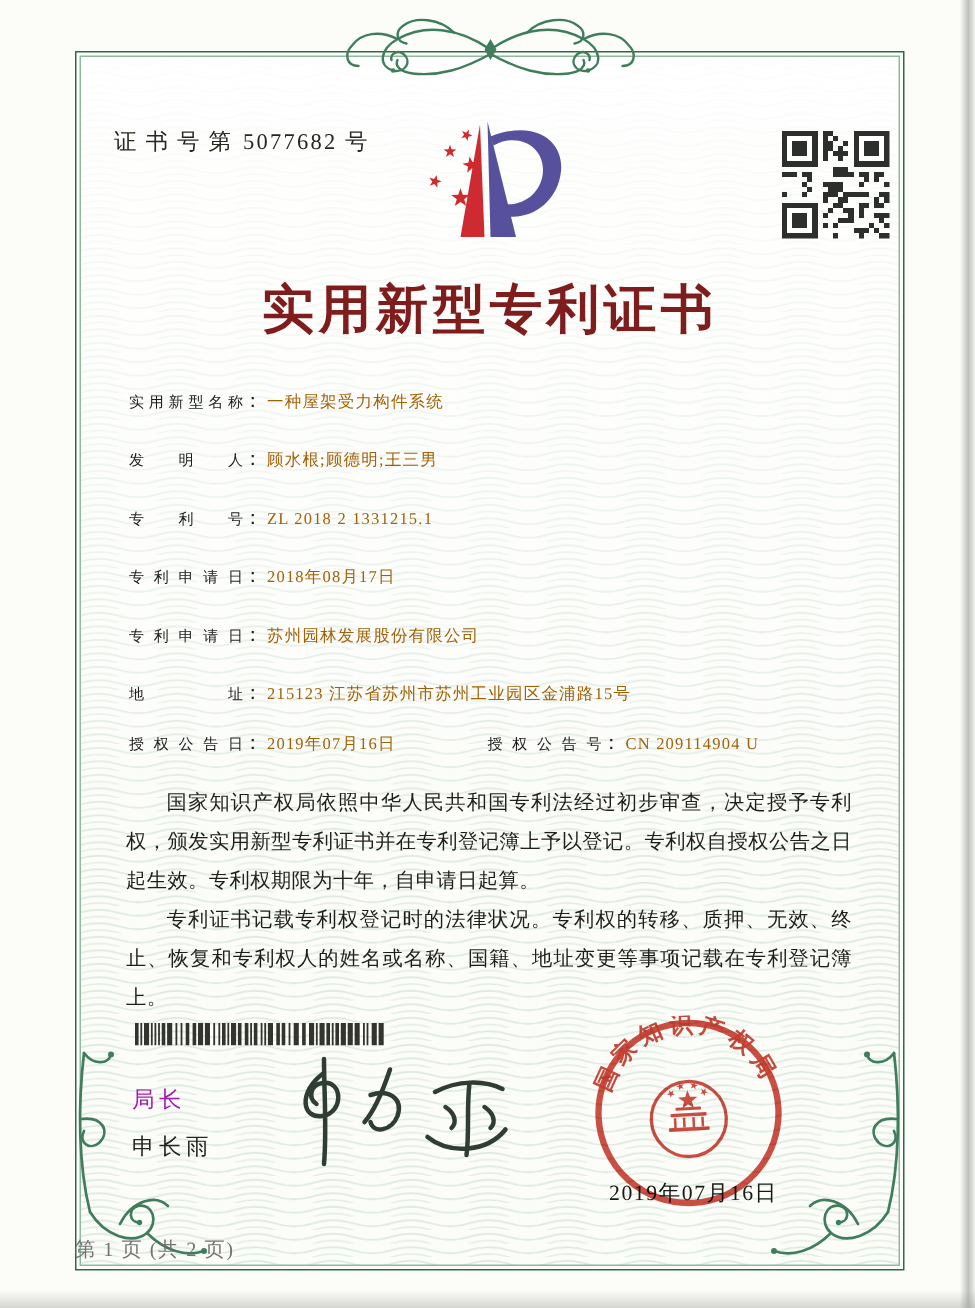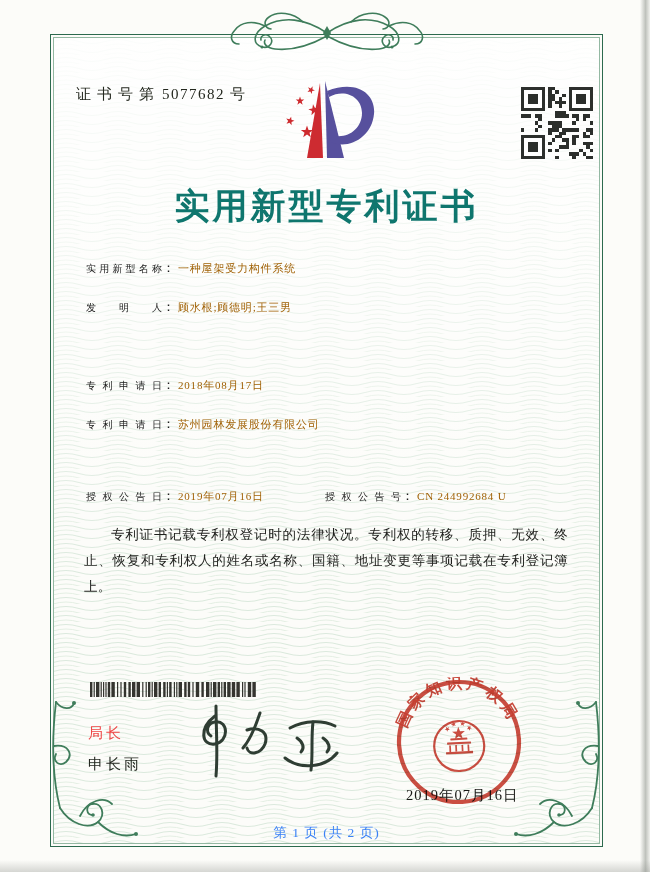--- a/index.html
+++ b/index.html
@@ -27,48 +27,48 @@
 
   .cert-no{position:absolute;left:76px;top:85px;font-size:15px;color:#24281f;white-space:nowrap;}
   .cert-no .sp{letter-spacing:6px;}
   .cert-no .num{letter-spacing:1.5px;margin-left:2px;}
   .cert-no .suf{margin-left:5px;}
 
   .logo{position:absolute;left:278px;top:80px;width:100px;height:90px;}
   .qr{position:absolute;left:521px;top:87px;width:72px;height:72px;}
 
   .title{position:absolute;left:50px;top:183px;width:553px;text-align:center;
-    font-size:35px;font-weight:700;letter-spacing:3px;color:#0f766e;}
+    font-size:35px;font-weight:700;letter-spacing:3px;color:#7f1d1d;}
 
   #fields{position:absolute;left:86px;top:256px;width:500px;height:240px;}
   .field-row{position:absolute;left:0;white-space:nowrap;height:22px;line-height:22px;}
   .f-label{display:inline-block;width:76px;font-size:10px;color:#1c1c1c;
     text-align:justify;text-align-last:justify;}
   .f-colon{font-size:13px;margin-right:3px;color:#1c1c1c;}
   .f-value{font-size:11px;letter-spacing:.8px;color:#a16207;}
 
   .grant-row{position:absolute;left:86px;top:484px;width:500px;height:22px;line-height:22px;white-space:nowrap;}
   .pair2{position:absolute;left:239px;top:0;}
 
   #paras{position:absolute;left:84px;top:522px;width:484px;}
   #paras p{margin:0;font-size:13.5px;line-height:26px;letter-spacing:.3px;
     text-align:justify;text-indent:2em;color:#1e1f1c;}
 
   .barcode{position:absolute;left:90px;top:682px;width:166px;height:15px;}
 
-  .officer-title{position:absolute;left:88px;top:724px;font-size:15px;letter-spacing:3px;color:#ef4444;}
+  .officer-title{position:absolute;left:88px;top:724px;font-size:15px;letter-spacing:3px;color:#a21caf;}
   .officer-name{position:absolute;left:88px;top:755px;font-size:15px;letter-spacing:3px;color:#22261f;}
   .signature{position:absolute;left:185px;top:698px;width:165px;height:85px;}
 
   .seal{position:absolute;left:394px;top:677px;width:130px;height:130px;
     transform:rotate(-3deg);mix-blend-mode:multiply;opacity:.95;z-index:6;}
   .seal-date{position:absolute;left:406px;top:786px;font-size:14.5px;letter-spacing:1px;color:#181815;z-index:5;}
 
-  .footer{position:absolute;left:50px;top:824px;width:553px;text-align:center;
-    font-size:13.5px;letter-spacing:1px;color:#3b82f6;}
+  .footer{position:absolute;left:50px;top:824px;width:553px;
+    font-size:13.5px;letter-spacing:1px;color:#737373;}
 </style>
 </head>
 <body>
 
 <div class="scan">
 
   <svg class="waves" width="547" height="807">
     <defs>
       <pattern id="wv" width="52" height="9" patternUnits="userSpaceOnUse">
         <path d="M0,4.5 Q13,.5 26,4.5 T52,4.5" fill="none" stroke="#d5e6d8" stroke-width="1.1"></path>
@@ -243,32 +243,35 @@
       <rect x="15" y="20" width="1" height="1" fill="#2c2f2c"></rect>
       <rect x="19" y="20" width="1" height="1" fill="#2c2f2c"></rect>
       <rect x="20" y="20" width="1" height="1" fill="#2c2f2c"></rect>
     </svg>
 
   <div class="title">实用新型专利证书</div>
 
   <div id="fields">
       <div class="field-row" style="top: 0px;"><span class="f-label">实用新型名称</span><span class="f-colon">：</span><span class="f-value">一种屋架受力构件系统</span></div>
       <div class="field-row" style="top: 39px;"><span class="f-label">发明人</span><span class="f-colon">：</span><span class="f-value">顾水根;顾德明;王三男</span></div>
+      <div class="field-row" style="top: 78px;"><span class="f-label">专利号</span><span class="f-colon">：</span><span class="f-value">ZL 2018 2 1331215.1</span></div>
       <div class="field-row" style="top: 117px;"><span class="f-label">专利申请日</span><span class="f-colon">：</span><span class="f-value">2018年08月17日</span></div>
       <div class="field-row" style="top: 156px;"><span class="f-label">专利申请日</span><span class="f-colon">：</span><span class="f-value">苏州园林发展股份有限公司</span></div>
+      <div class="field-row" style="top: 195px;"><span class="f-label">地址</span><span class="f-colon">：</span><span class="f-value">215123 江苏省苏州市苏州工业园区金浦路15号</span></div>
     </div>
 
   <div class="grant-row">
     <span class="f-label">授权公告日</span><span class="f-colon">：</span><span class="f-value">2019年07月16日</span>
     <span class="pair2">
-      <span class="f-label">授权公告号</span><span class="f-colon">：</span><span class="f-value">CN 244992684 U</span>
+      <span class="f-label">授权公告号</span><span class="f-colon">：</span><span class="f-value">CN 209114904 U</span>
     </span>
   </div>
 
   <div id="paras">
+      <p>国家知识产权局依照中华人民共和国专利法经过初步审查，决定授予专利权，颁发实用新型专利证书并在专利登记簿上予以登记。专利权自授权公告之日起生效。专利权期限为十年，自申请日起算。</p>
       <p>专利证书记载专利权登记时的法律状况。专利权的转移、质押、无效、终止、恢复和专利权人的姓名或名称、国籍、地址变更等事项记载在专利登记簿上。</p>
     </div>
 
   <svg class="barcode" id="barcode" viewBox="0 0 166 15" preserveAspectRatio="none">
       <rect x="0" y="0" width="2.4" height="15" fill="#34342f"></rect>
       <rect x="3.5999999999999996" y="0" width="1.2" height="15" fill="#34342f"></rect>
       <rect x="6" y="0" width="3.4" height="15" fill="#34342f"></rect>
       <rect x="10.6" y="0" width="1.2" height="15" fill="#34342f"></rect>
       <rect x="13" y="0" width="1.2" height="15" fill="#34342f"></rect>
       <rect x="15.4" y="0" width="1.2" height="15" fill="#34342f"></rect>

